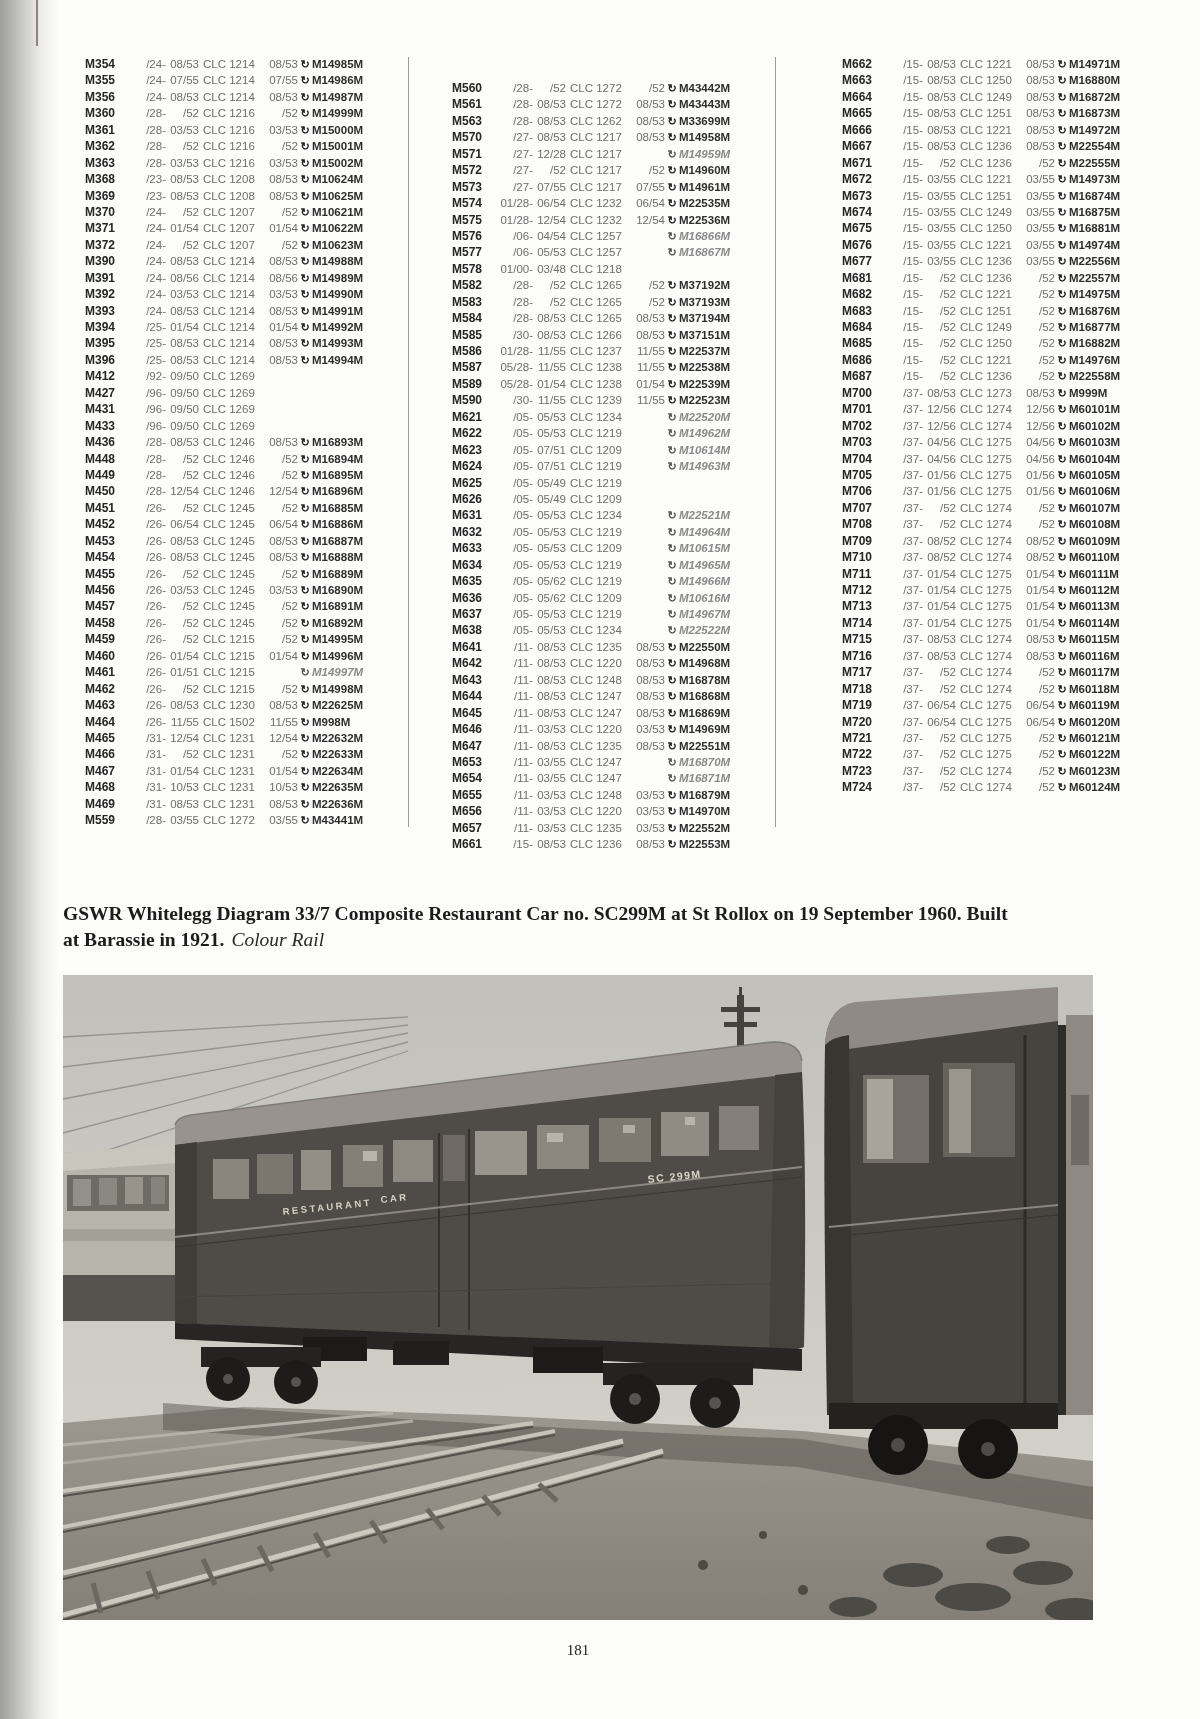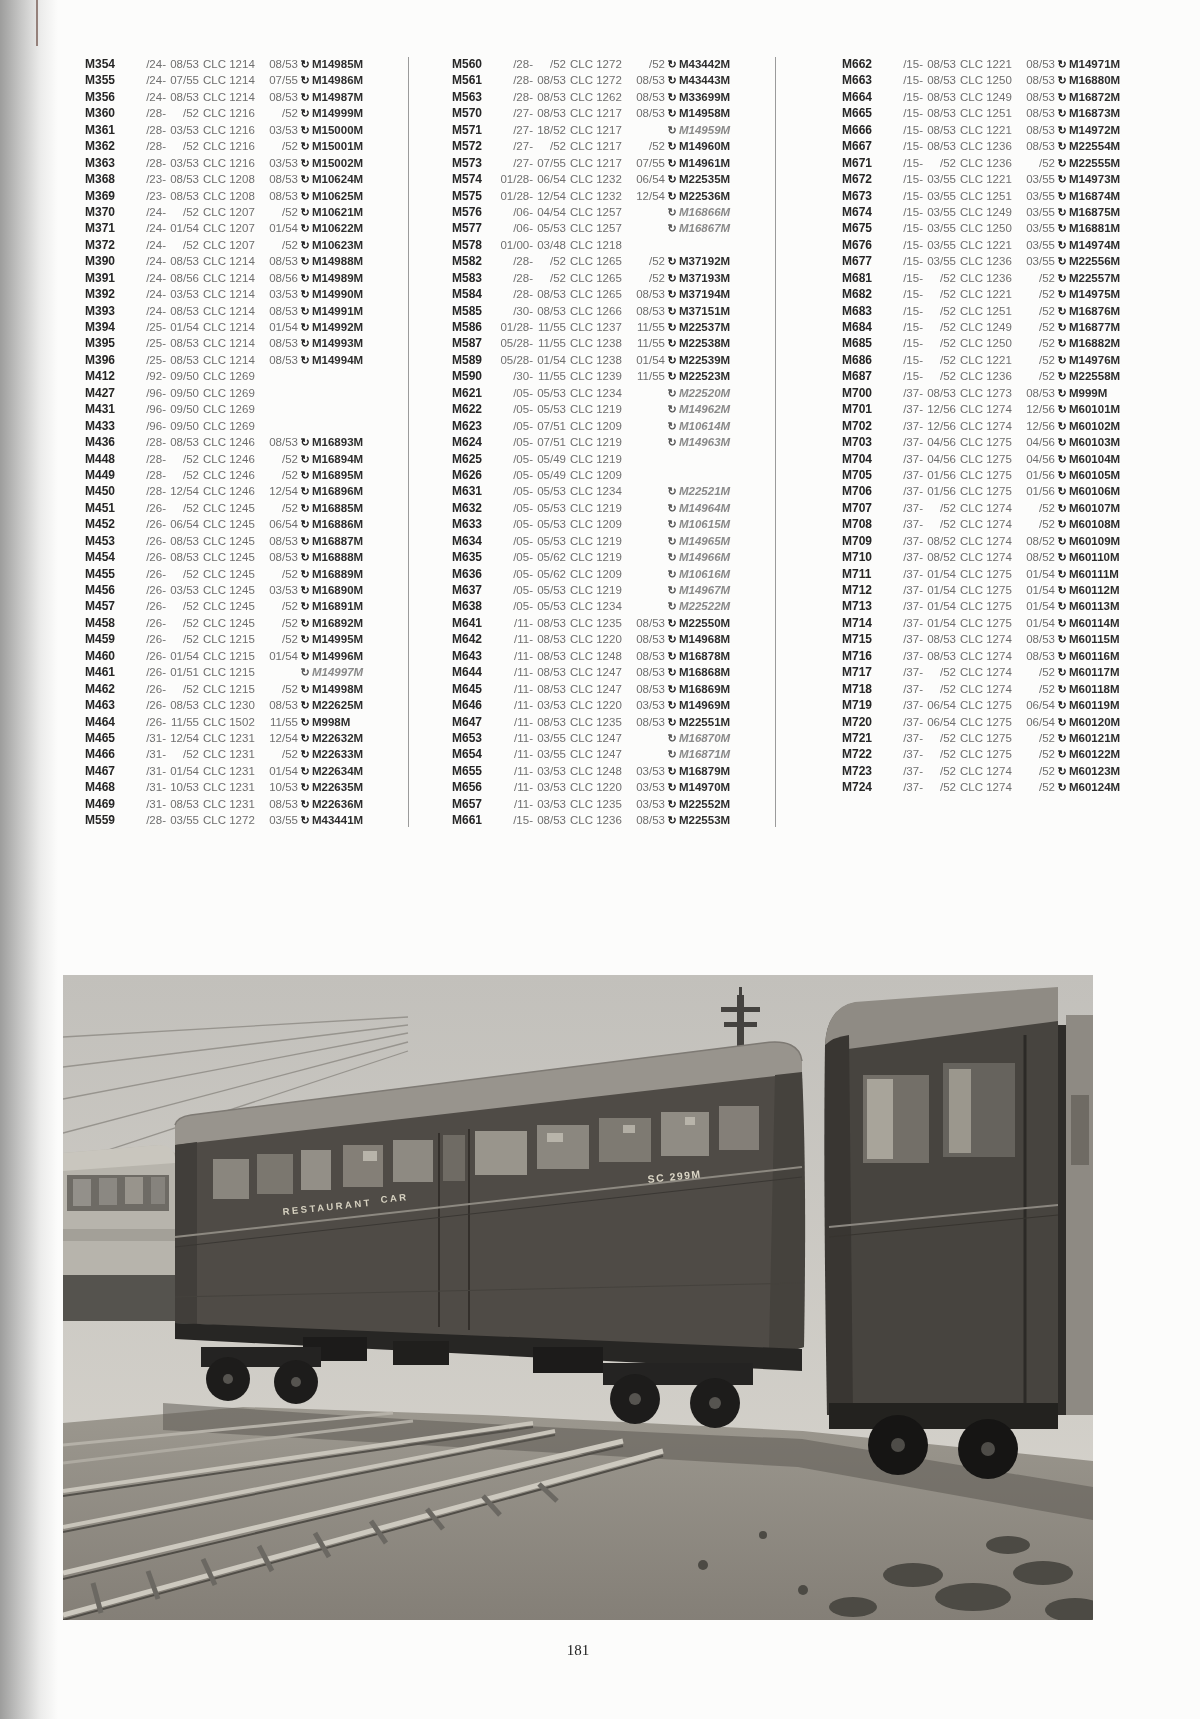--- a/index.html
+++ b/index.html
@@ -5,21 +5,21 @@
   html,body{margin:0;padding:0;}
   body{width:1200px;height:1719px;background:#fcfcfb;position:relative;overflow:hidden;
        font-family:"Liberation Sans",sans-serif;}
   .gutter{position:absolute;left:0;top:0;width:58px;height:1719px;
           background:linear-gradient(to right,#9d9d9c,#c6c6c5 35%,#ececeb 70%,rgba(255,255,255,0));}
   .edge-mark{position:absolute;left:36px;top:0;width:2px;height:46px;background:#7a5f57;opacity:.75;}
 
   
   .roster{position:absolute;top:57px;left:0;width:1200px;height:775px;}
   .rcol{position:absolute;top:0;width:280px;}
-  .rcol.c0{left:85px;} .rcol.c1{left:452px;} .rcol.c2{left:842px;}
+  .rcol.c0{left:85px;} .rcol.c1{left:452px;margin-top:24px;} .rcol.c2{left:842px;}
   .vdiv{position:absolute;top:0;width:1px;height:770px;background:#9b9b9b;}
   .vdiv.d1{left:408px;} .vdiv.d2{left:775px;}
   .row{display:flex;height:16.45px;align-items:baseline;font-size:11.5px;color:#6e6e6e;white-space:pre;}
   .no{width:44px;font-weight:bold;font-size:12px;color:#262626;flex-shrink:0;}
   .date{width:70px;display:inline-flex;justify-content:flex-end;flex-shrink:0;}
   .w{width:33px;text-align:right;display:inline-block;flex-shrink:0;}
   .lot{width:56px;margin-left:4px;flex-shrink:0;}
   .renum{display:inline-flex;align-items:baseline;margin-left:2px;}
   .rd{width:37px;text-align:right;display:inline-block;flex-shrink:0;}
   .arrow{width:14px;text-align:center;font-weight:bold;color:#1e1e1e;font-size:11px;flex-shrink:0;}
@@ -97,21 +97,21 @@
       <div class="row"><span class="no">M468</span><span class="date"><span class="b">/31-</span><span class="w">10/53</span></span><span class="lot">CLC 1231</span><span class="renum"><span class="rd">10/53</span><span class="arrow">↻</span><span class="rn">M22635M</span></span></div>
       <div class="row"><span class="no">M469</span><span class="date"><span class="b">/31-</span><span class="w">08/53</span></span><span class="lot">CLC 1231</span><span class="renum"><span class="rd">08/53</span><span class="arrow">↻</span><span class="rn">M22636M</span></span></div>
       <div class="row"><span class="no">M559</span><span class="date"><span class="b">/28-</span><span class="w">03/55</span></span><span class="lot">CLC 1272</span><span class="renum"><span class="rd">03/55</span><span class="arrow">↻</span><span class="rn">M43441M</span></span></div>
     </div>
   <div class="vdiv d1"></div>
   <div class="rcol c1" id="rcol1">
       <div class="row"><span class="no">M560</span><span class="date"><span class="b">/28-</span><span class="w">/52</span></span><span class="lot">CLC 1272</span><span class="renum"><span class="rd">/52</span><span class="arrow">↻</span><span class="rn">M43442M</span></span></div>
       <div class="row"><span class="no">M561</span><span class="date"><span class="b">/28-</span><span class="w">08/53</span></span><span class="lot">CLC 1272</span><span class="renum"><span class="rd">08/53</span><span class="arrow">↻</span><span class="rn">M43443M</span></span></div>
       <div class="row"><span class="no">M563</span><span class="date"><span class="b">/28-</span><span class="w">08/53</span></span><span class="lot">CLC 1262</span><span class="renum"><span class="rd">08/53</span><span class="arrow">↻</span><span class="rn">M33699M</span></span></div>
       <div class="row"><span class="no">M570</span><span class="date"><span class="b">/27-</span><span class="w">08/53</span></span><span class="lot">CLC 1217</span><span class="renum"><span class="rd">08/53</span><span class="arrow">↻</span><span class="rn">M14958M</span></span></div>
-      <div class="row"><span class="no">M571</span><span class="date"><span class="b">/27-</span><span class="w">18/52</span></span><span class="lot">CLC 1217</span><span class="renum it"><span class="rd"></span><span class="arrow">↻</span><span class="rn">M14959M</span></span></div>
+      <div class="row"><span class="no">M571</span><span class="date"><span class="b">/27-</span><span class="w">12/28</span></span><span class="lot">CLC 1217</span><span class="renum it"><span class="rd"></span><span class="arrow">↻</span><span class="rn">M14959M</span></span></div>
       <div class="row"><span class="no">M572</span><span class="date"><span class="b">/27-</span><span class="w">/52</span></span><span class="lot">CLC 1217</span><span class="renum"><span class="rd">/52</span><span class="arrow">↻</span><span class="rn">M14960M</span></span></div>
       <div class="row"><span class="no">M573</span><span class="date"><span class="b">/27-</span><span class="w">07/55</span></span><span class="lot">CLC 1217</span><span class="renum"><span class="rd">07/55</span><span class="arrow">↻</span><span class="rn">M14961M</span></span></div>
       <div class="row"><span class="no">M574</span><span class="date"><span class="b">01/28-</span><span class="w">06/54</span></span><span class="lot">CLC 1232</span><span class="renum"><span class="rd">06/54</span><span class="arrow">↻</span><span class="rn">M22535M</span></span></div>
       <div class="row"><span class="no">M575</span><span class="date"><span class="b">01/28-</span><span class="w">12/54</span></span><span class="lot">CLC 1232</span><span class="renum"><span class="rd">12/54</span><span class="arrow">↻</span><span class="rn">M22536M</span></span></div>
       <div class="row"><span class="no">M576</span><span class="date"><span class="b">/06-</span><span class="w">04/54</span></span><span class="lot">CLC 1257</span><span class="renum it"><span class="rd"></span><span class="arrow">↻</span><span class="rn">M16866M</span></span></div>
       <div class="row"><span class="no">M577</span><span class="date"><span class="b">/06-</span><span class="w">05/53</span></span><span class="lot">CLC 1257</span><span class="renum it"><span class="rd"></span><span class="arrow">↻</span><span class="rn">M16867M</span></span></div>
       <div class="row"><span class="no">M578</span><span class="date"><span class="b">01/00-</span><span class="w">03/48</span></span><span class="lot">CLC 1218</span><span class="renum"><span class="rd"></span><span class="arrow"></span><span class="rn"></span></span></div>
       <div class="row"><span class="no">M582</span><span class="date"><span class="b">/28-</span><span class="w">/52</span></span><span class="lot">CLC 1265</span><span class="renum"><span class="rd">/52</span><span class="arrow">↻</span><span class="rn">M37192M</span></span></div>
       <div class="row"><span class="no">M583</span><span class="date"><span class="b">/28-</span><span class="w">/52</span></span><span class="lot">CLC 1265</span><span class="renum"><span class="rd">/52</span><span class="arrow">↻</span><span class="rn">M37193M</span></span></div>
       <div class="row"><span class="no">M584</span><span class="date"><span class="b">/28-</span><span class="w">08/53</span></span><span class="lot">CLC 1265</span><span class="renum"><span class="rd">08/53</span><span class="arrow">↻</span><span class="rn">M37194M</span></span></div>
@@ -192,20 +192,22 @@
       <div class="row"><span class="no">M719</span><span class="date"><span class="b">/37-</span><span class="w">06/54</span></span><span class="lot">CLC 1275</span><span class="renum"><span class="rd">06/54</span><span class="arrow">↻</span><span class="rn">M60119M</span></span></div>
       <div class="row"><span class="no">M720</span><span class="date"><span class="b">/37-</span><span class="w">06/54</span></span><span class="lot">CLC 1275</span><span class="renum"><span class="rd">06/54</span><span class="arrow">↻</span><span class="rn">M60120M</span></span></div>
       <div class="row"><span class="no">M721</span><span class="date"><span class="b">/37-</span><span class="w">/52</span></span><span class="lot">CLC 1275</span><span class="renum"><span class="rd">/52</span><span class="arrow">↻</span><span class="rn">M60121M</span></span></div>
       <div class="row"><span class="no">M722</span><span class="date"><span class="b">/37-</span><span class="w">/52</span></span><span class="lot">CLC 1275</span><span class="renum"><span class="rd">/52</span><span class="arrow">↻</span><span class="rn">M60122M</span></span></div>
       <div class="row"><span class="no">M723</span><span class="date"><span class="b">/37-</span><span class="w">/52</span></span><span class="lot">CLC 1274</span><span class="renum"><span class="rd">/52</span><span class="arrow">↻</span><span class="rn">M60123M</span></span></div>
       <div class="row"><span class="no">M724</span><span class="date"><span class="b">/37-</span><span class="w">/52</span></span><span class="lot">CLC 1274</span><span class="renum"><span class="rd">/52</span><span class="arrow">↻</span><span class="rn">M60124M</span></span></div>
     </div>
 </div>
 
 <div class="caption">
+  <div>GSWR Whitelegg Diagram 33/7 Composite Restaurant Car no. SC299M at St Rollox on 19 September 1960. Built</div>
+  <div><span>at Barassie in 1921.</span><span class="credit">Colour Rail</span></div>
 </div>
 
 <div class="photo">
 <svg width="1030" height="645" viewBox="0 0 1030 645">
   <defs>
     <linearGradient id="sky" x1="0" y1="0" x2="0" y2="1">
       <stop offset="0" stop-color="#c2c0bb"></stop>
           <stop offset="1" stop-color="#d8d5ce"></stop>
     </linearGradient>
     <linearGradient id="gnd" x1="0" y1="0" x2="0" y2="1">

